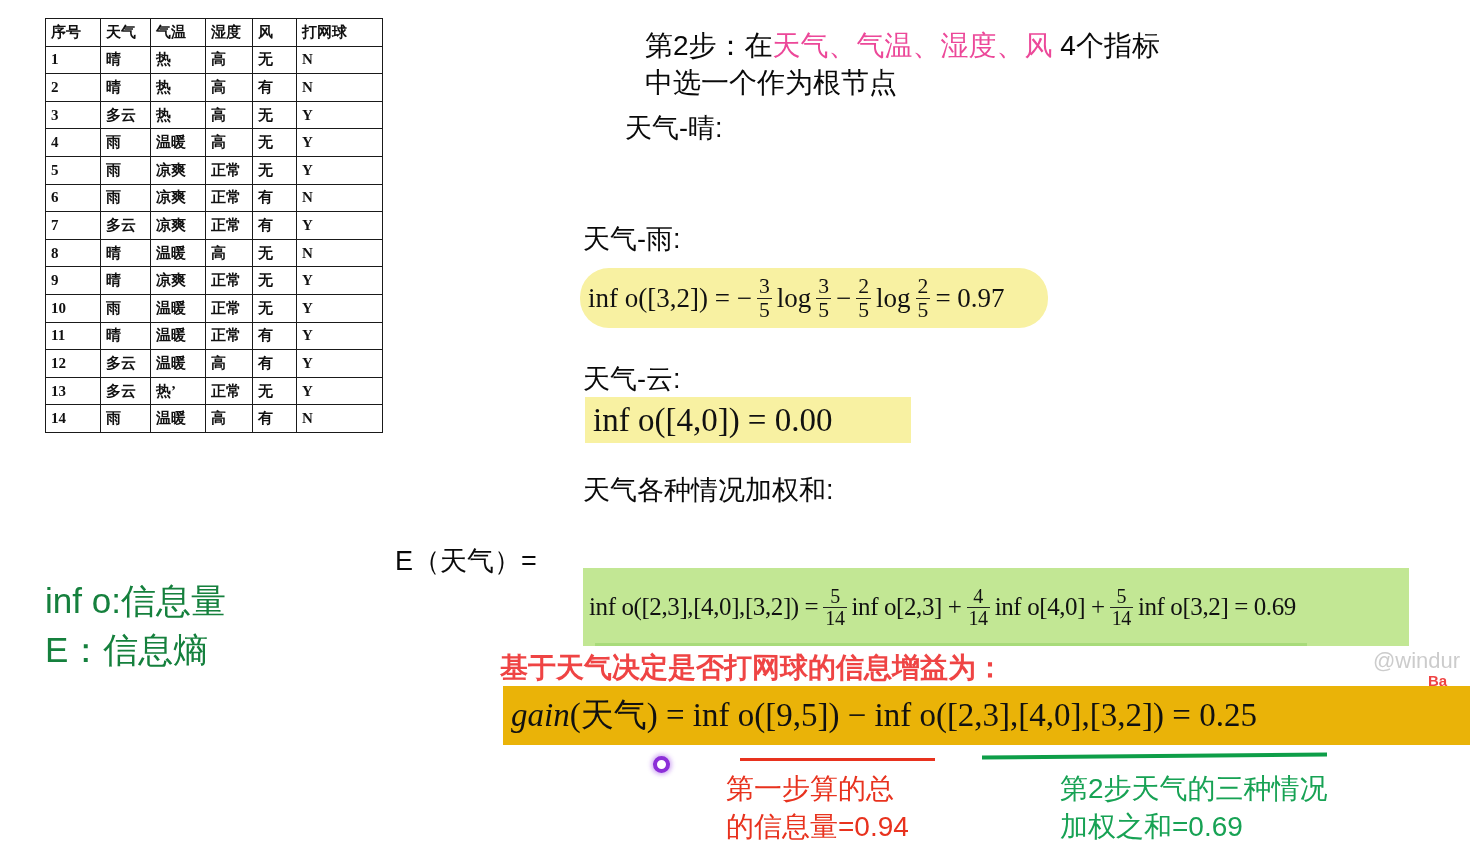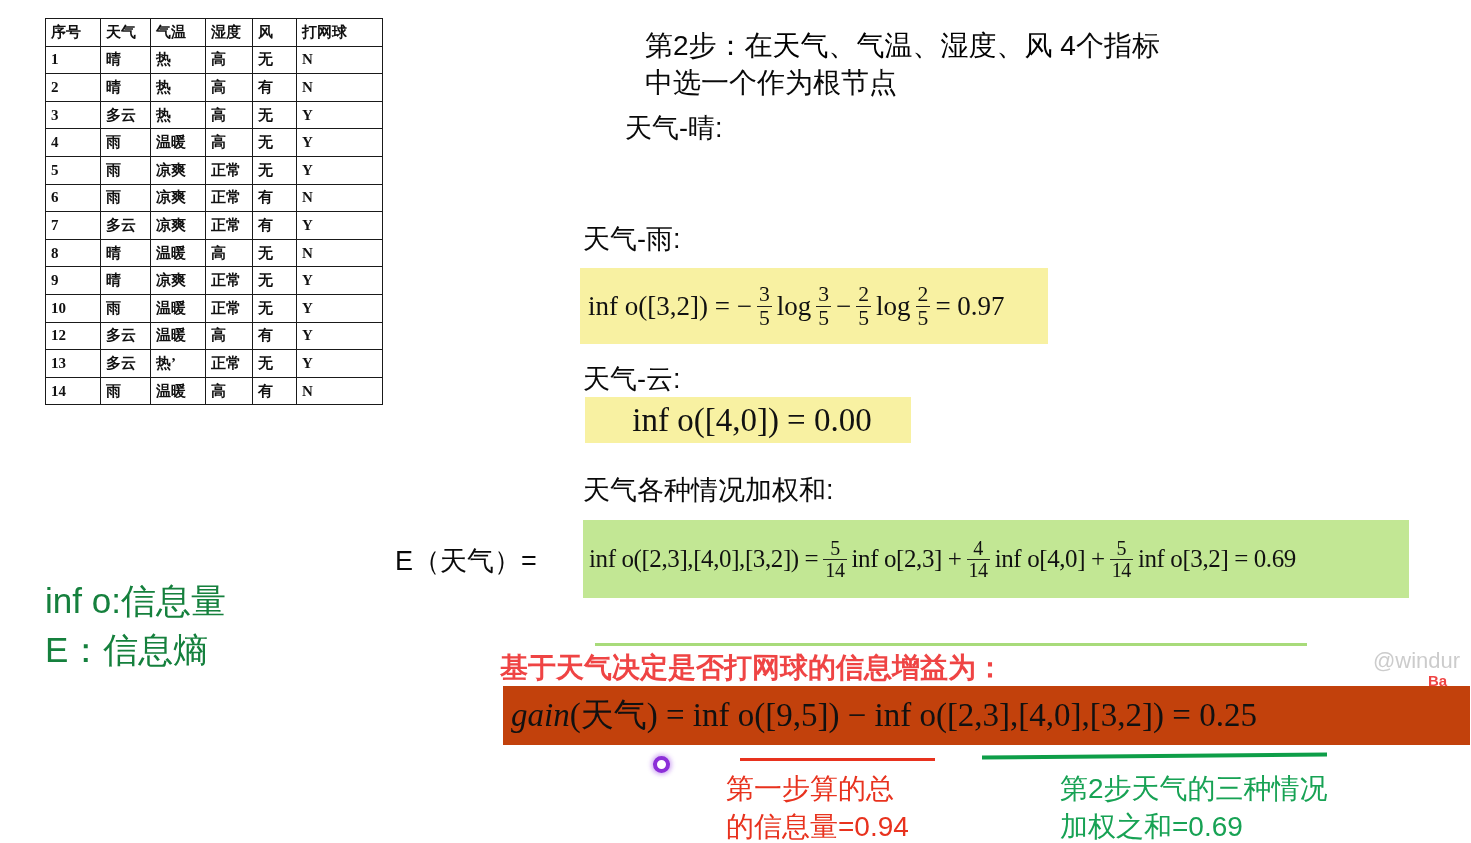--- a/index.html
+++ b/index.html
@@ -10,28 +10,28 @@
   
   .data-table{border-collapse:collapse;table-layout:fixed;width:337px;
               font-family:"Liberation Serif","DejaVu Serif",serif;font-weight:bold;font-size:15px;}
   .data-table th,.data-table td{border:1.6px solid #1a1a1a;height:26.6px;padding:0 0 0 5px;
               text-align:left;vertical-align:middle;white-space:nowrap;overflow:hidden;}
   .data-table th{font-size:15px;}
 
   
   .sec-label{font-size:27px;color:#0a0a0a;white-space:nowrap;}
   .step2{font-size:28px;line-height:37px;color:#0a0a0a;white-space:nowrap;}
-  .step2 .red{color:#000000;}
+  .step2 .red{color:#ec4899;}
 
   
   .box{display:flex;align-items:center;white-space:nowrap;}
   .box-sunny{background:#ffe603;font-size:26px;padding-left:6px;}
   .box-pale{background:#f8f1a2;font-family:"Liberation Serif","DejaVu Serif",serif;}
-  .box-green{background:#c2e794;font-family:"Liberation Serif","DejaVu Serif",serif;}
-  .box-pink{background:#c2410c;font-family:"Liberation Serif","DejaVu Serif",serif;}
+  .box-green{background:#c2e794;font-family:"Liberation Serif","DejaVu Serif",serif;margin-top:48px;}
+  .box-pink{background:#eab308;font-family:"Liberation Serif","DejaVu Serif",serif;}
 
   .frac{display:inline-block;text-align:center;vertical-align:-0.65em;line-height:1.02;
         font-size:0.8em;margin:0 5px;}
   .frac .num{display:block;padding:0 2px;}
   .frac .den{display:block;border-top:1.6px solid #222;padding:0 2px;}
 
   .legend{font-size:35px;line-height:49px;color:#15803d;white-space:nowrap;}
 
   .blue-heading{font-size:28px;font-weight:bold;color:#ef4444;white-space:nowrap;}
   .ann{font-size:28px;line-height:38px;white-space:nowrap;}
@@ -147,20 +147,28 @@
         </tr>
         <tr>
           <td>10</td>
           <td>雨</td>
           <td>温暖</td>
           <td>正常</td>
           <td>无</td>
           <td>Y</td>
         </tr>
         <tr>
+          <td>11</td>
+          <td>晴</td>
+          <td>温暖</td>
+          <td>正常</td>
+          <td>有</td>
+          <td>Y</td>
+        </tr>
+        <tr>
           <td>12</td>
           <td>多云</td>
           <td>温暖</td>
           <td>高</td>
           <td>有</td>
           <td>Y</td>
         </tr>
         <tr>
           <td>13</td>
           <td>多云</td>
@@ -181,21 +189,21 @@
   </table>
 
   <div class="step2 abs" style="left:645px;top:27px;">
     <div><span>第2步：在</span><span class="red">天气、气温、湿度、风</span><span> 4个指标</span></div>
     <div>中选一个作为根节点</div>
   </div>
 
   <div class="sec-label abs" style="left:593px;top:110px;margin-left:32px;">天气-晴:</div>
 
   <div class="sec-label abs" style="left:583px;top:221px;">天气-雨:</div>
-  <div class="box box-pale abs" style="left:580px;top:268px;width:460px;height:76px;font-size:27px;padding-left:8px;">
+  <div class="box box-pale abs" style="left:580px;top:268px;width:460px;height:60px;font-size:27px;padding-left:8px;border-radius:29px;">
     <span>inf o([3,2]) = −</span>
       <span class="frac">
         <span class="num">3</span>
         <span class="den">5</span>
       </span>
       <span>log</span>
       <span class="frac">
         <span class="num">3</span>
         <span class="den">5</span>
       </span>
@@ -206,21 +214,21 @@
       </span>
       <span>log</span>
       <span class="frac">
         <span class="num">2</span>
         <span class="den">5</span>
       </span>
       <span>= 0.97</span>
   </div>
 
   <div class="sec-label abs" style="left:583px;top:355px;margin-top:6px;">天气-云:</div>
-  <div class="box box-pale abs" style="left:585px;top:397px;width:318px;height:46px;font-size:33px;padding-left:8px;justify-content:center;">
+  <div class="box box-pale abs" style="left:585px;top:397px;width:318px;height:46px;font-size:33px;padding-left:8px;">
     <span>inf o([4,0]) = 0.00</span>
   </div>
 
   <div class="sec-label abs" style="left:395px;top:543px;">E（天气）=</div>
   <div class="sec-label abs" style="left:583px;top:472px;">天气各种情况加权和:</div>
   <div class="box box-green abs" style="left:583px;top:520px;width:820px;height:78px;font-size:25px;padding-left:6px;letter-spacing:-0.4px;">
     <span>inf o([2,3],[4,0],[3,2]) =</span>
       <span class="frac">
         <span class="num">5</span>
         <span class="den">14</span>

